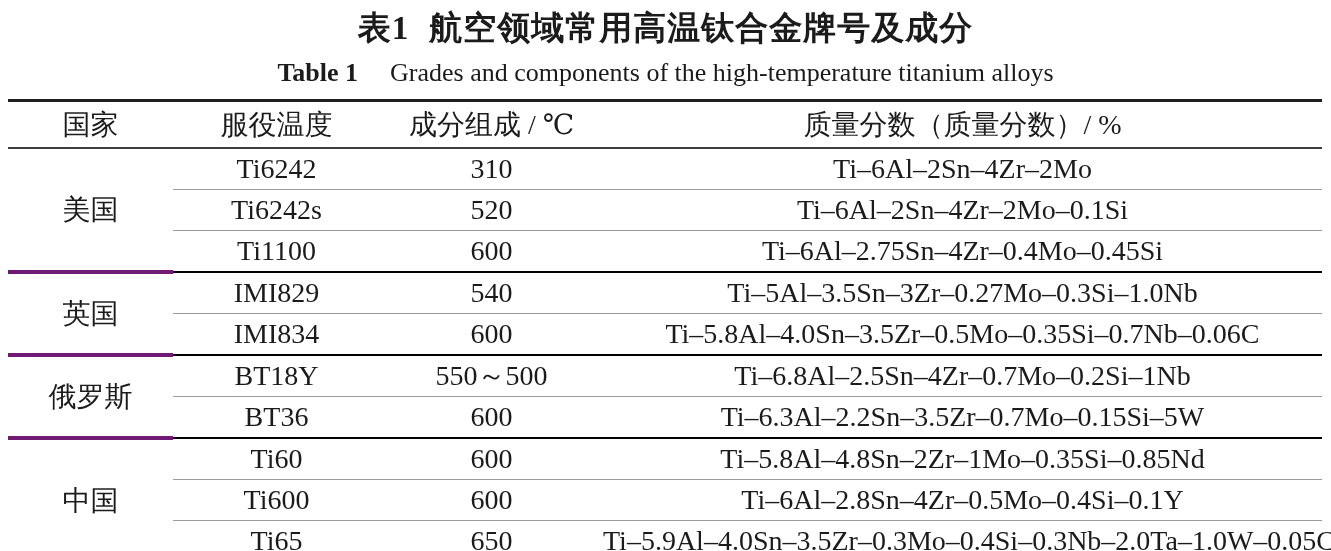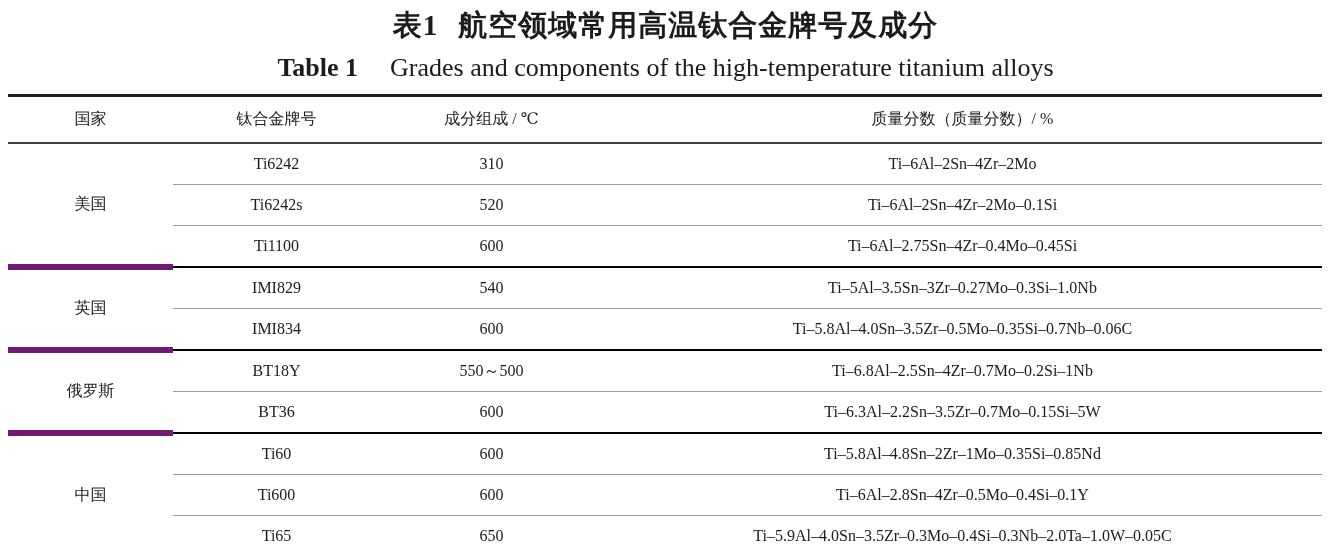--- a/index.html
+++ b/index.html
@@ -8,21 +8,21 @@
     width: 1331px;
     height: 551px;
     background: #ffffff;
     font-family: "Liberation Serif", "DejaVu Serif", serif;
     color: #1b1b1b;
     overflow: hidden;
   }
   .caption-zh {
     text-align: center;
     padding-top: 6px;
-    font-size: 29px;
+    font-size: 33px;
     font-weight: bold;
     letter-spacing: 1px;
   }
   .caption-zh .cap-label { margin-right: 20px; }
   .caption-en {
     text-align: center;
     margin-top: 7px;
     font-size: 26px;
   }
   .caption-en .cap-label { font-weight: bold; margin-right: 32px; }
@@ -36,30 +36,30 @@
   }
   col.c-country { width: 165px; }
   col.c-grade   { width: 207px; }
   col.c-temp    { width: 223px; }
   col.c-comp    { width: 719px; }
   th, td {
     padding: 0;
     text-align: center;
     vertical-align: middle;
     font-weight: normal;
-    font-size: 16px;
+    font-size: 28px;
     white-space: nowrap;
   }
   th { height: 45px; border-bottom: 2px solid #3d3d3d; }
   td { height: 40px; }
   
   td.sub { border-bottom: 1.5px solid #9c9c9c; }
   
   tr.group-end td { border-bottom: 2px solid #000000; }
-  td.country { border-bottom: 6px solid #701a75; }
+  td.country { border-bottom: 4px solid #701a75; }
 </style>
 </head>
 <body>
 
 <div class="page">
 
   <div class="caption-zh">
     <span class="cap-label">表1</span><span>航空领域常用高温钛合金牌号及成分</span>
   </div>
 
@@ -70,21 +70,21 @@
   <table class="alloy-table">
     <colgroup>
       <col class="c-country">
         <col class="c-grade">
         <col class="c-temp">
         <col class="c-comp">
     </colgroup>
     <thead>
       <tr>
         <th>国家</th>
-        <th>钛合金牌号</th>
+        <th>服役温度</th>
         <th>成分组成 / ℃</th>
         <th>质量分数（质量分数）/ %</th>
       </tr>
     </thead>
     <tbody>
 
       <tr>
         <td class="country" rowspan="3">美国</td>
         <td class="sub">Ti6242</td>
         <td class="sub">310</td>

